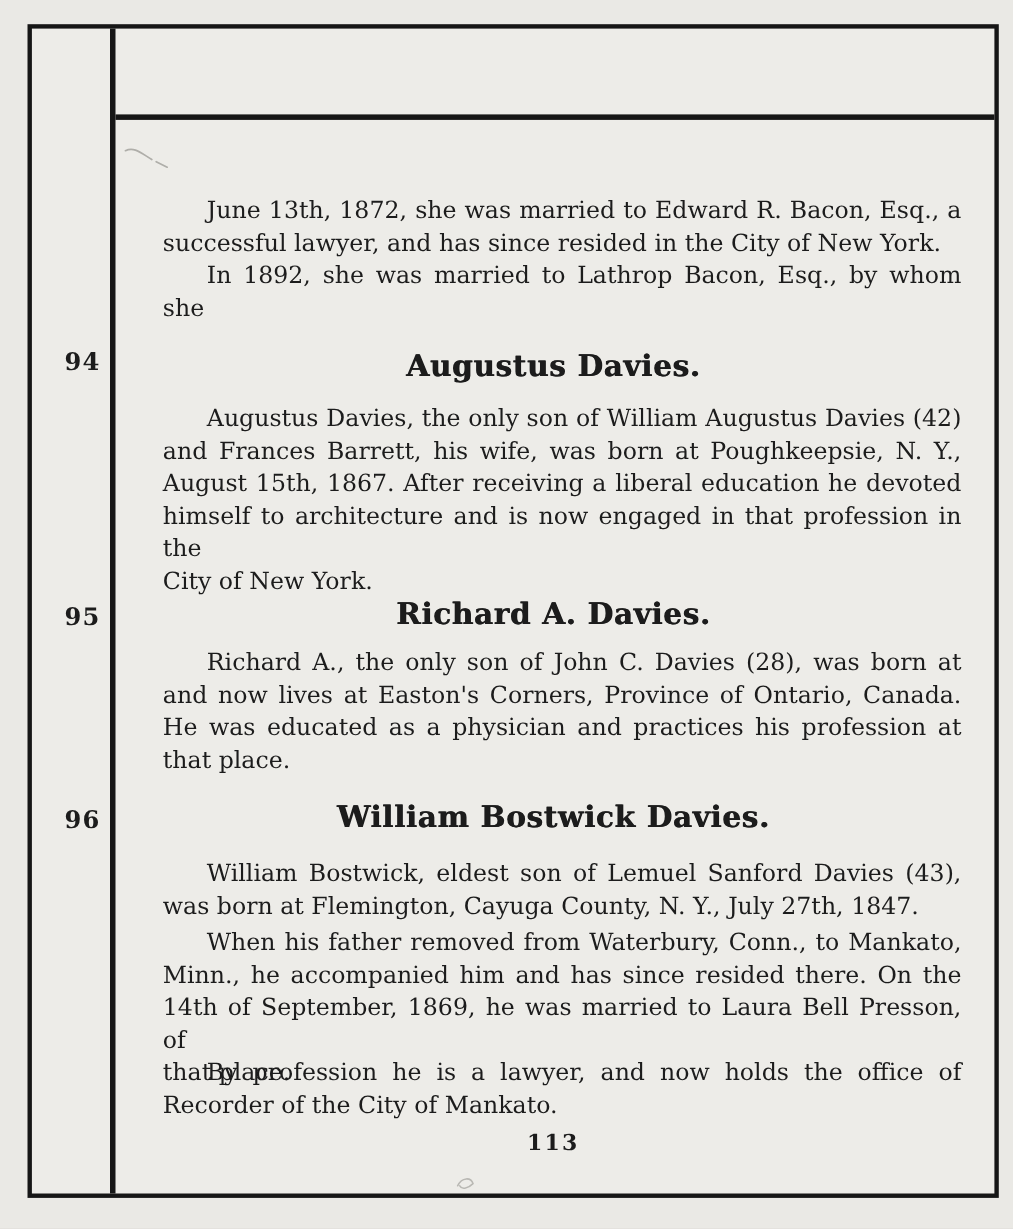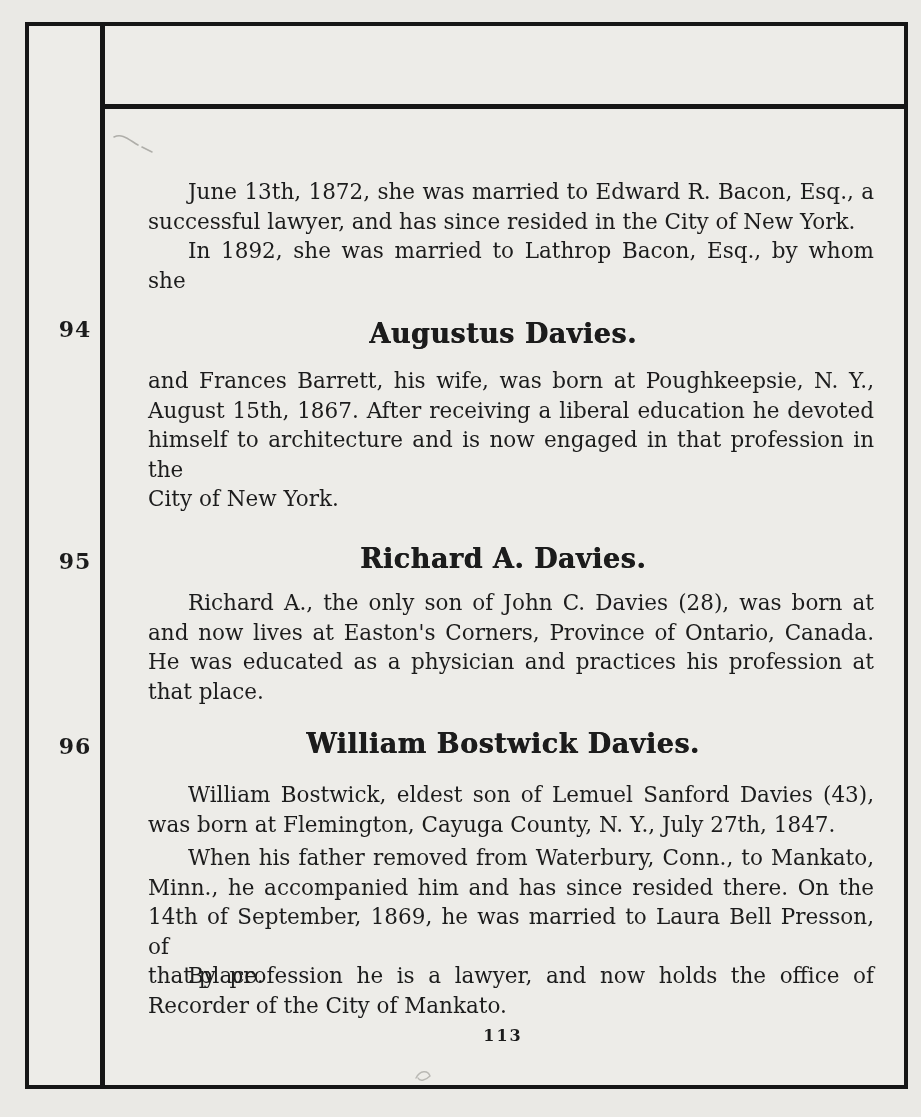--- a/index.html
+++ b/index.html
@@ -35,21 +35,21 @@
   }
   .line.last { text-align-last:left; }
   .line.ind { text-indent:40px; }
   .heading {
     position:absolute; left:140px; width:726px; text-align:center;
     font-weight:bold; font-size:27px; letter-spacing:0.5px;
     text-shadow:0.5px 0 0 currentColor;
   }
   .page-number {
     position:absolute; left:140px; width:726px; text-align:center;
-    font-size:16px; font-weight:bold; letter-spacing:2px;
+    font-size:20px; font-weight:bold; letter-spacing:2px;
   }
   .mark { position:absolute; opacity:0.75; }
 </style>
 </head>
 <body>
 
 <div class="page">
 
   <div class="frame"></div>
   <div class="divider-v"></div>
@@ -65,20 +65,21 @@
 
   <div class="textcol-block" style="top:177px">
     <div class="line ind">June 13th, 1872, she was married to Edward R. Bacon, Esq., a</div>
     <div class="line last">successful lawyer, and has since resided in the City of New York.</div>
     <div class="line ind">In 1892, she was married to Lathrop Bacon, Esq., by whom she</div>
   </div>
 
   <div class="margin-num" style="top:316px">94</div>
   <div class="heading" style="top:318px">Augustus Davies.</div>
   <div class="textcol-block" style="top:366px">
+    <div class="line ind">Augustus Davies, the only son of William Augustus Davies (42)</div>
     <div class="line">and Frances Barrett, his wife, was born at Poughkeepsie, N. Y.,</div>
     <div class="line">August 15th, 1867.  After receiving a liberal education he devoted</div>
     <div class="line">himself to architecture and is now engaged in that profession in the</div>
     <div class="line last">City of New York.</div>
   </div>
 
   <div class="margin-num" style="top:548px">95</div>
   <div class="heading" style="top:543px">Richard A. Davies.</div>
   <div class="textcol-block" style="top:588px">
     <div class="line ind">Richard A., the only son of John C. Davies (28), was born at</div>

